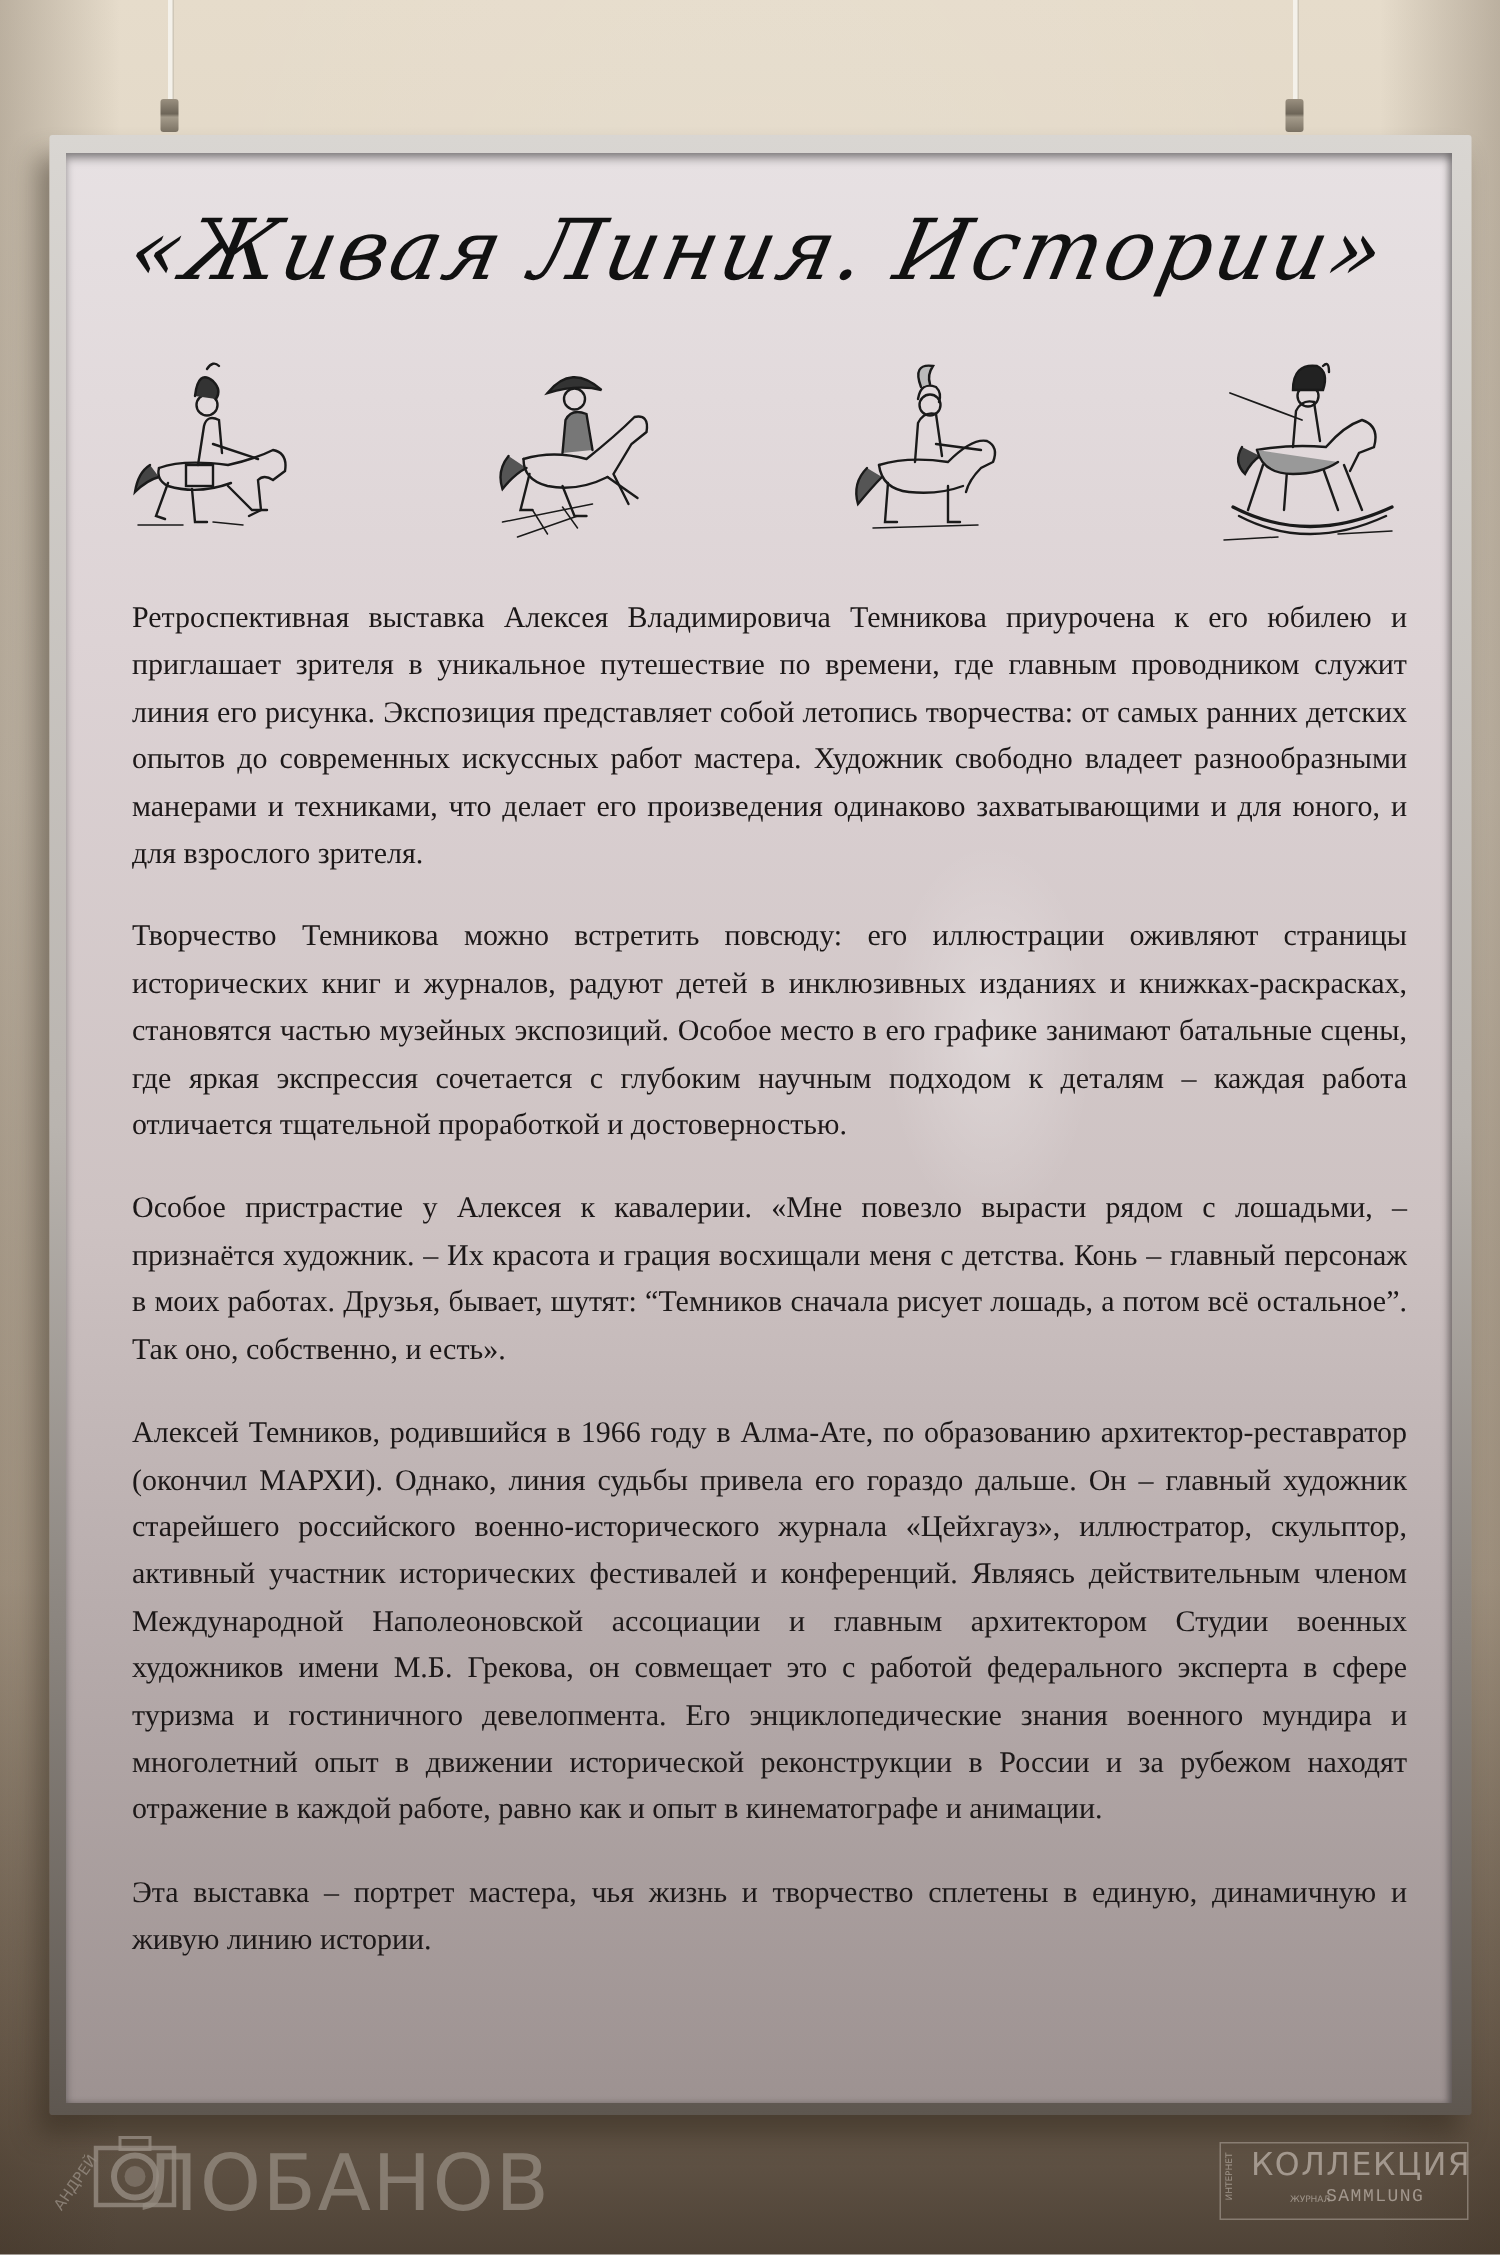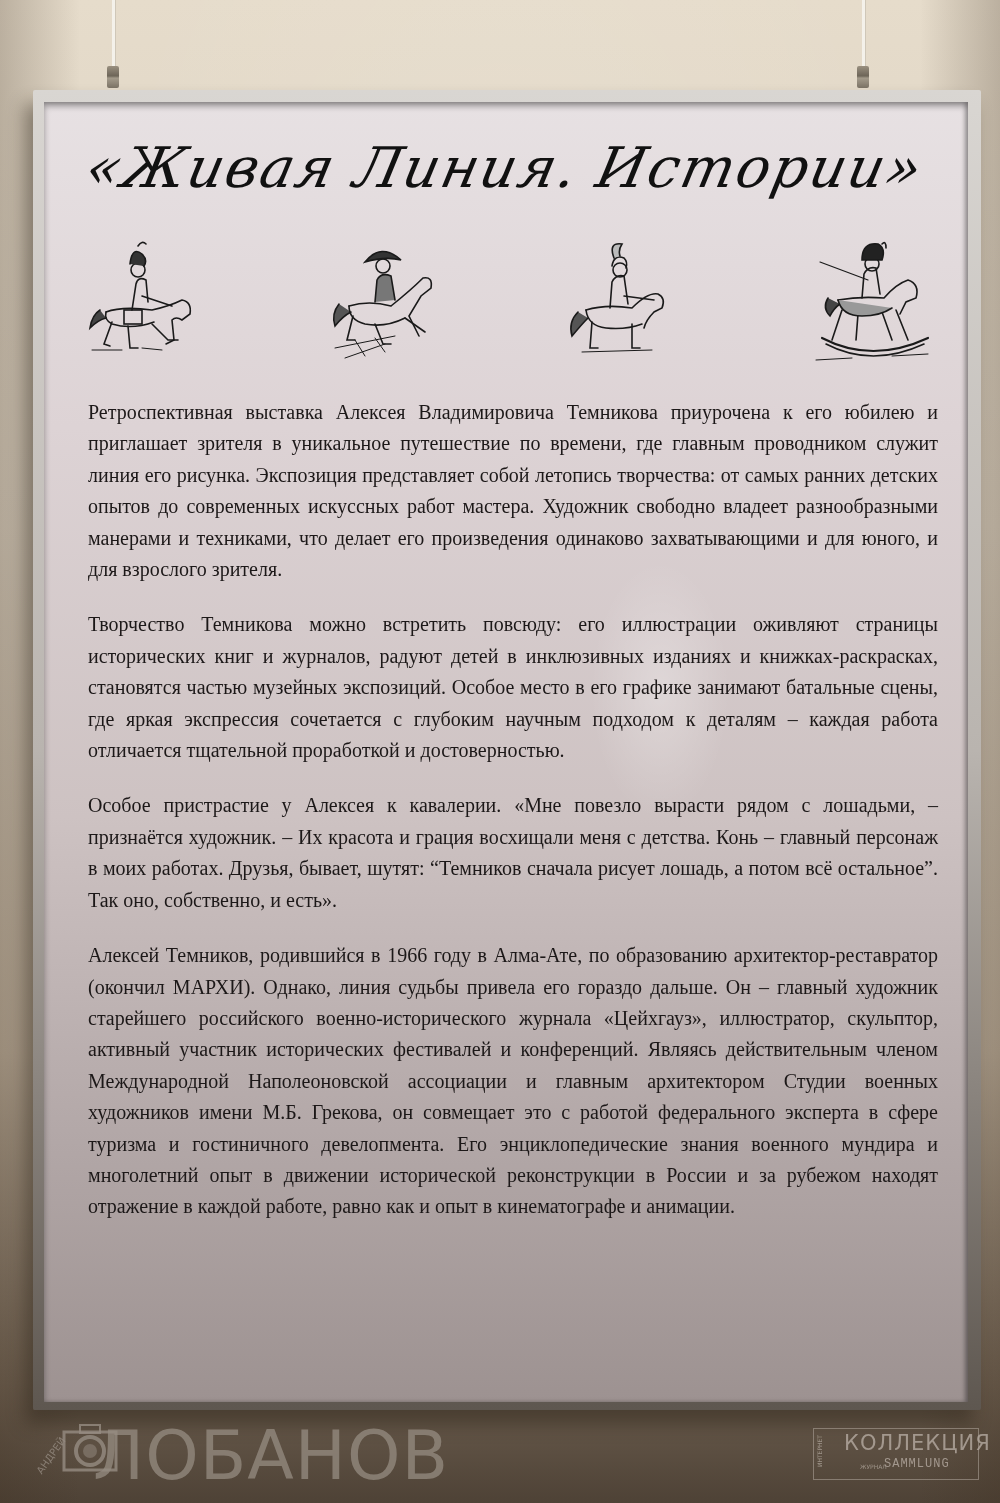--- a/index.html
+++ b/index.html
@@ -54,36 +54,35 @@
     position:absolute; left:88px; top:397px; width:850px;
     font-family: "Liberation Serif", "DejaVu Serif", serif;
     font-size:20px; line-height:31.4px; color:#1c1818;
     text-align: justify; hyphens: manual;
   }
   .body-text p { margin:0 0 24px 0; }
 
   .wm-left { position:absolute; left:30px; top:1418px; width:260px; height:70px; }
   .wm-left .name {
     position:absolute; left:63px; top:8px;
-    font-family:"DejaVu Sans", sans-serif; font-size:68px; letter-spacing:1px;
+    font-family:"DejaVu Sans", sans-serif; font-size:52px; letter-spacing:1px;
     color:rgba(150,140,130,0.75); line-height:60px;
   }
   .wm-left .first {
     position:absolute; left:0px; top:32px; transform: rotate(-55deg);
     font-family:"DejaVu Sans", sans-serif; font-size:10px; color:rgba(150,140,130,0.8);
   }
   .wm-right {
     position:absolute; left:813px; top:1428px; width:164px; height:50px;
     border:1px solid rgba(170,160,150,0.6);
   }
   .wm-right .brand {
     position:absolute; left:20px; top:2px;
     font-family:"DejaVu Sans", sans-serif; font-size:21px; letter-spacing:1px;
     color:rgba(175,165,155,0.85);
-    margin-left:10px;
   }
   .wm-right .sub {
     position:absolute; left:70px; top:28px;
     font-family:Liberation Mono, monospace; font-size:12px; letter-spacing:1px;
     color:rgba(175,165,155,0.85);
   }
   .wm-right .tiny {
     position:absolute; left:2px; top:6px; writing-mode:vertical-rl; transform:rotate(180deg);
     font-family:"DejaVu Sans", sans-serif; font-size:6px; color:rgba(175,165,155,0.8);
   }
@@ -172,20 +171,21 @@
     <path d="M56 40 L8 22" stroke-width="1.2"></path>
     <path d="M4 120 L40 118 M80 116 L116 114" stroke-width="1"></path>
   </svg>
 </div>
 
 <div class="body-text">
   <p>Ретроспективная выставка Алексея Владимировича Темникова приурочена к его юбилею и приглашает зрителя в уникальное путешествие по времени, где главным проводником служит линия его рисунка. Экспозиция представляет собой  летопись творчества: от самых ранних детских опытов до современных искуссных работ мастера. Художник свободно владеет разнообразными манерами и техниками, что делает его произведения одинаково захватывающими и для юного, и для взрослого зрителя.</p>
   <p>Творчество Темникова можно встретить повсюду: его иллюстрации оживляют страницы исторических книг и журналов, радуют детей в инклюзивных изданиях и книжках-раскрасках, становятся частью музейных экспозиций. Особое место в его графике занимают батальные сцены, где яркая экспрессия сочетается с глубоким научным подходом к деталям – каждая работа отличается тщательной проработкой и достоверностью.</p>
   <p>Особое пристрастие у Алексея к кавалерии. «Мне повезло вырасти рядом с лошадьми, – признаётся художник. – Их красота и грация восхищали меня с детства. Конь – главный персонаж в моих работах. Друзья, бывает, шутят: “Темников сначала рисует лошадь, а потом всё остальное”. Так оно, собственно, и есть».</p>
   <p>Алексей Темников, родившийся в 1966 году в Алма-Ате, по образованию архитектор-реставратор (окончил МАРХИ). Однако, линия судьбы привела его гораздо дальше. Он – главный художник старейшего российского военно-исторического журнала «Цейхгауз», иллюстратор, скульптор, активный участник исторических фестивалей и конференций. Являясь действительным членом Международной Наполеоновской ассоциации и главным архитектором Студии военных художников имени М.Б. Грекова, он совмещает это с работой федерального эксперта в сфере туризма и гостиничного девелопмента. Его энциклопедические знания военного мундира и многолетний опыт в движении исторической реконструкции в России и за рубежом находят отражение в каждой работе, равно как и опыт в кинематографе и анимации.</p>
+  <p>Эта выставка – портрет мастера, чья жизнь и творчество сплетены в единую, динамичную и живую линию истории.</p>
 </div>
 
 <div class="wm-left">
   <span class="first">АНДРЕЙ</span>
   <svg style="position:absolute;left:30px;top:4px;width:60px;height:52px;" viewBox="0 0 60 52">
     <rect x="4" y="10" width="52" height="38" fill="none" stroke="rgba(150,140,130,0.8)" stroke-width="3"></rect>
     <rect x="20" y="3" width="20" height="8" fill="none" stroke="rgba(150,140,130,0.8)" stroke-width="2"></rect>
     <circle cx="30" cy="29" r="14" fill="none" stroke="rgba(150,140,130,0.8)" stroke-width="4"></circle>
     <circle cx="30" cy="29" r="7" fill="rgba(150,140,130,0.5)"></circle>
   </svg>

